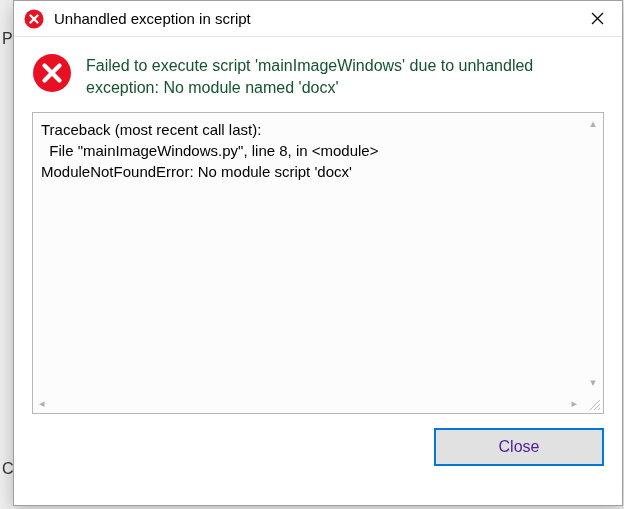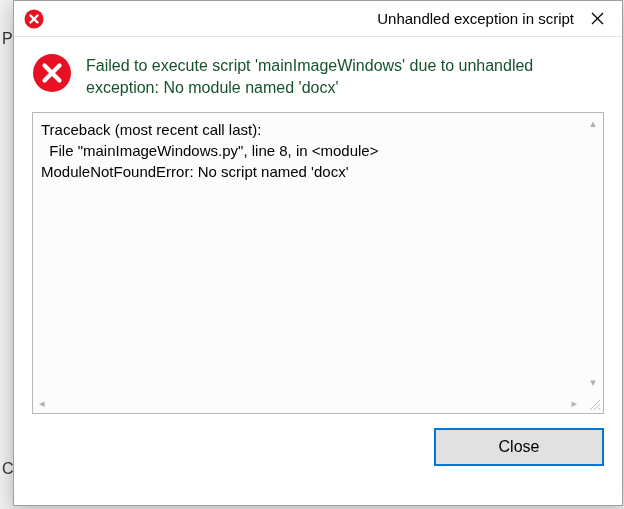--- a/index.html
+++ b/index.html
@@ -47,21 +47,20 @@
     .titlebar .title-icon {
       width: 20px;
       height: 20px;
       margin-right: 10px;
       flex-shrink: 0;
     }
     .titlebar .title-text {
       font-size: 15px;
       color: #000;
       flex: 1;
-      text-align: right;
     }
     .titlebar .close-x {
       width: 46px;
       height: 34px;
       display: flex;
       align-items: center;
       justify-content: center;
       cursor: pointer;
     }
     .titlebar .close-x svg { width: 13px; height: 13px; }
@@ -136,21 +135,21 @@
       display: flex;
       justify-content: flex-end;
       margin-top: 14px;
     }
     .close-btn {
       width: 170px;
       height: 38px;
       border: 2px solid #0078d7;
       background: #e1e1e1;
       font-size: 16px;
-      color: #000000;
+      color: #4c1d95;
       cursor: pointer;
       font-family: inherit;
     }
     .error-circle { fill: #e81123; }
     .error-x-stroke { stroke: #fff; stroke-width: 2.4; stroke-linecap: round; }
   </style>
 </head>
 <body>
 
 <span class="bg-letter">P</span>
@@ -184,21 +183,21 @@
           <line x1="12.5" y1="12.5" x2="27.5" y2="27.5" stroke="#fff" stroke-width="4.2" stroke-linecap="round"></line>
           <line x1="27.5" y1="12.5" x2="12.5" y2="27.5" stroke="#fff" stroke-width="4.2" stroke-linecap="round"></line>
         </svg>
       </span>
       <div class="message-text">Failed to execute script 'mainImageWindows' due to unhandled exception: No module named 'docx'</div>
     </div>
 
     <div class="trace-box">
       <div class="trace-content"><span>Traceback (most recent call last):</span>
 <span>  File "mainImageWindows.py", line 8, in &lt;module&gt;</span>
-<span>ModuleNotFoundError: No script named 'docx'</span></div>
+<span>ModuleNotFoundError: No module script 'docx'</span></div>
       <div class="v-scroll">
         <span class="arrow">▴</span>
         <span class="arrow">▾</span>
       </div>
       <div class="h-scroll">
         <span class="arrow">◂</span>
         <span class="arrow">▸</span>
       </div>
       <svg class="corner-grip" viewBox="0 0 14 14">
         <line x1="3" y1="13" x2="13" y2="3" stroke="#c0c0c0" stroke-width="1"></line>

